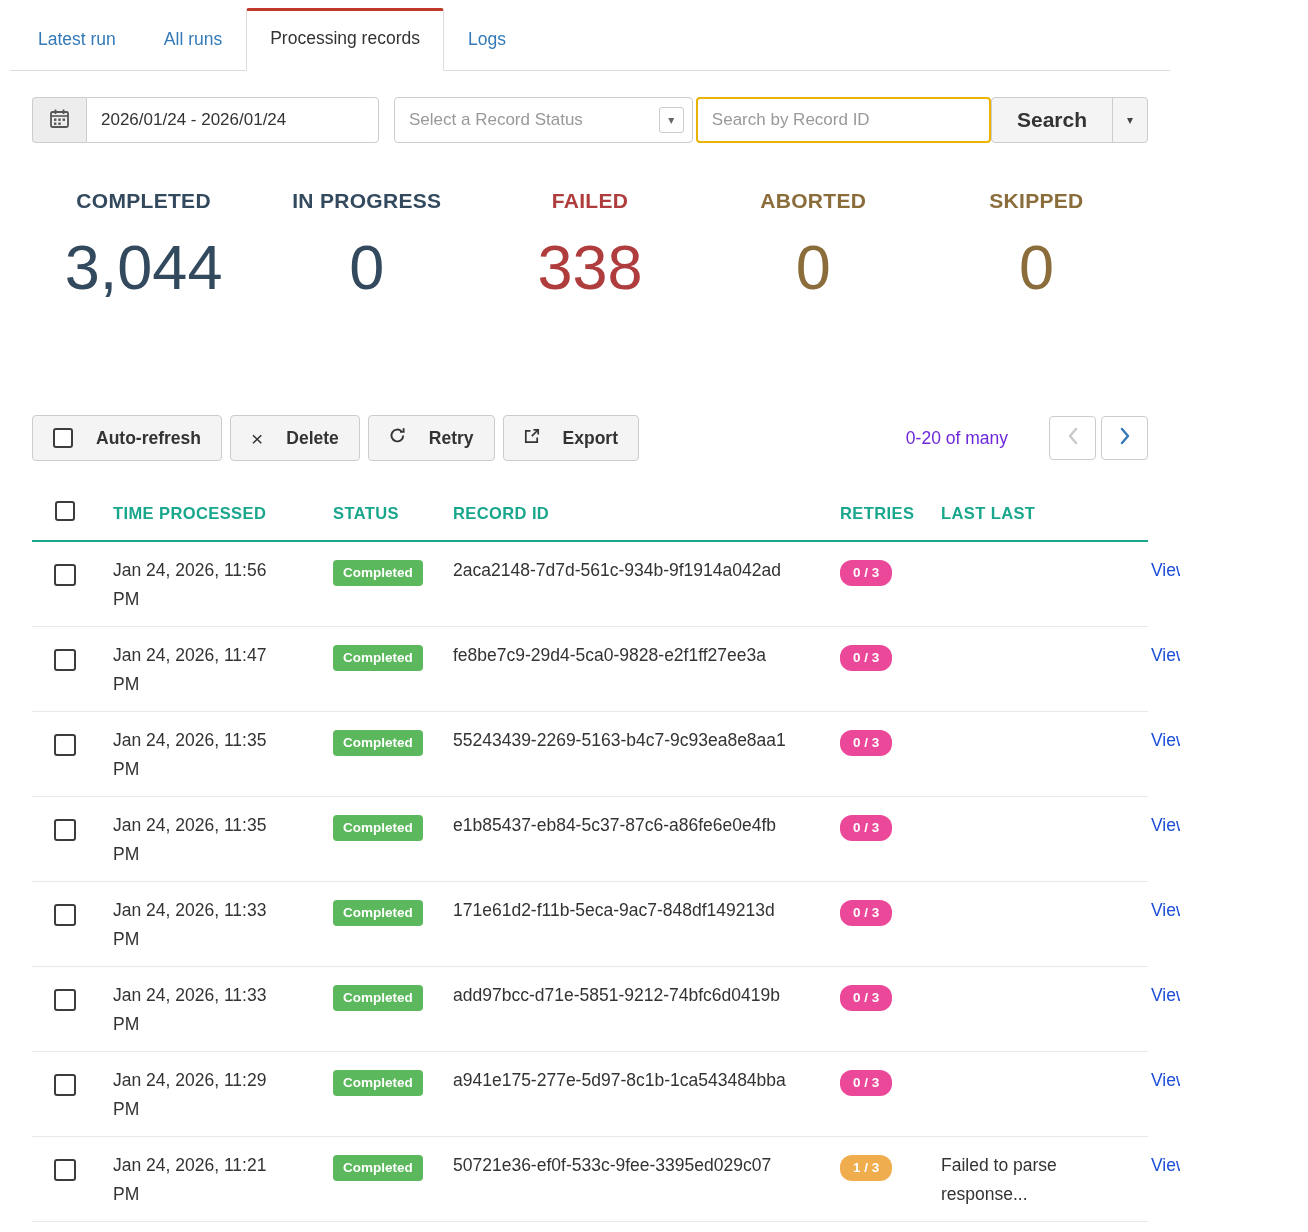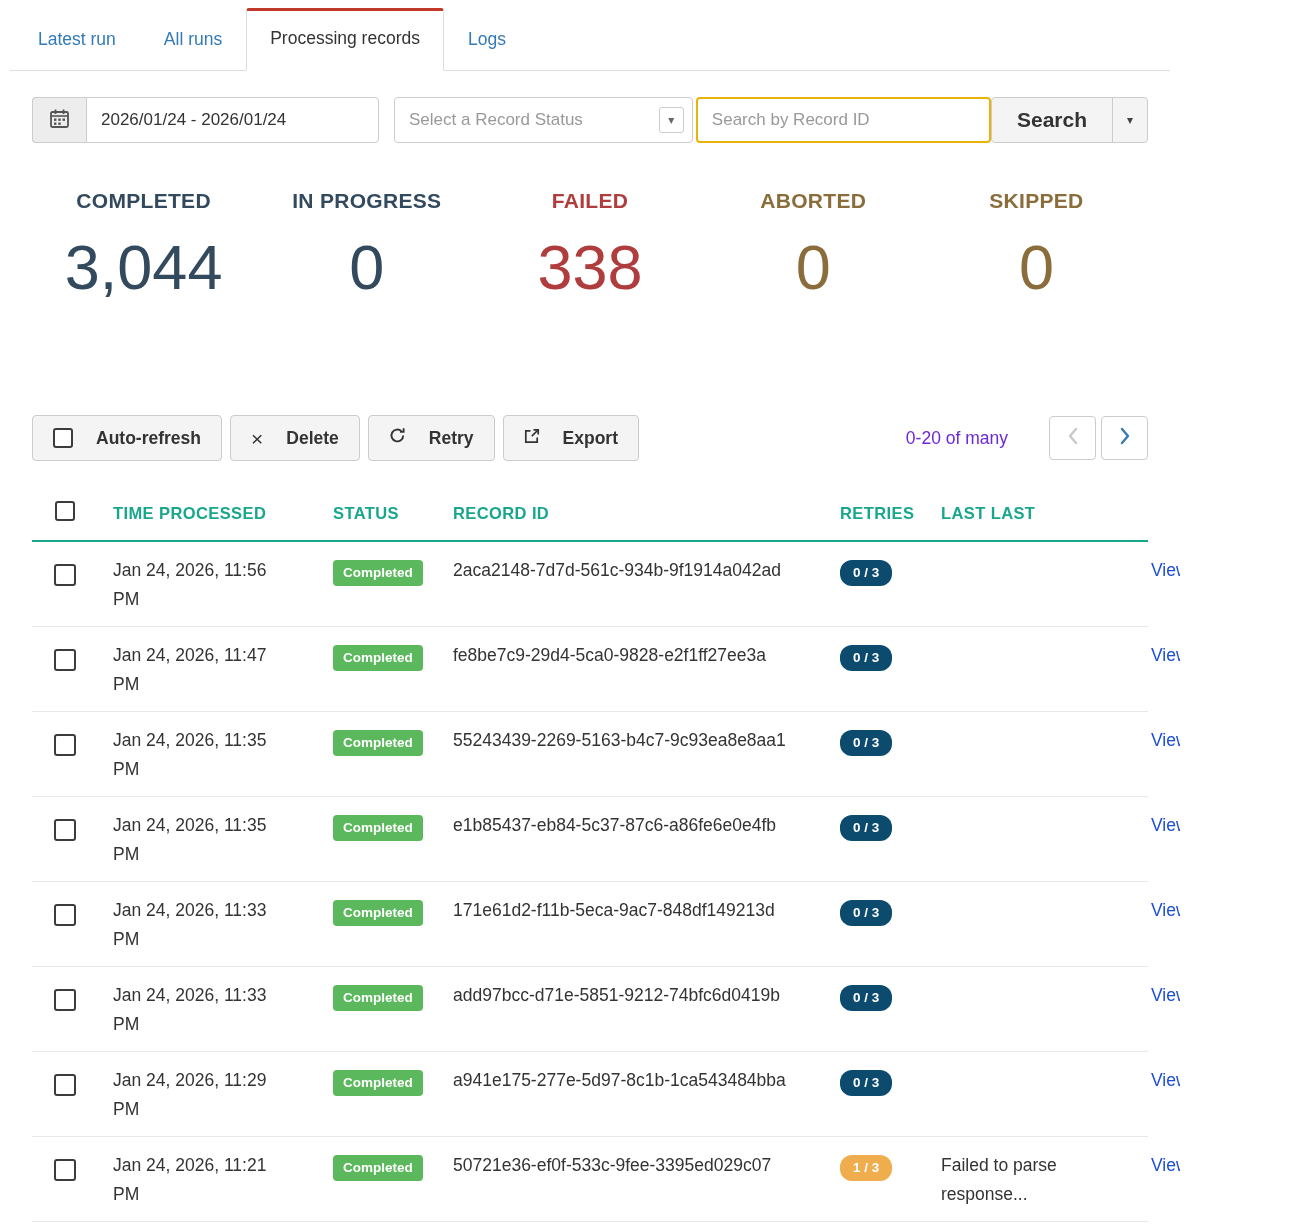--- a/index.html
+++ b/index.html
@@ -145,21 +145,21 @@
   .badge-status {
     display: inline-block; background: #5cb85c; color: #fff;
     font-size: 13.5px; font-weight: bold; line-height: 1;
     padding: 6px 10px; border-radius: 4px; margin-top: 4px;
   }
   .badge-retries {
     display: inline-block; color: #fff;
     font-size: 13.5px; font-weight: bold; line-height: 1;
     padding: 6px 13px; border-radius: 12px; margin-top: 4px;
   }
-  .badge-retries.gray { background: #0c4a6e; }
+  .badge-retries.gray { background: #ec4899; }
   .badge-retries.orange { background: #f0ad4e; }
 </style>
 </head>
 <body>
 
 <div class="page">
 
   <div class="tabbar">
     <div class="tab">Latest run</div>
     <div class="tab">All runs</div>

